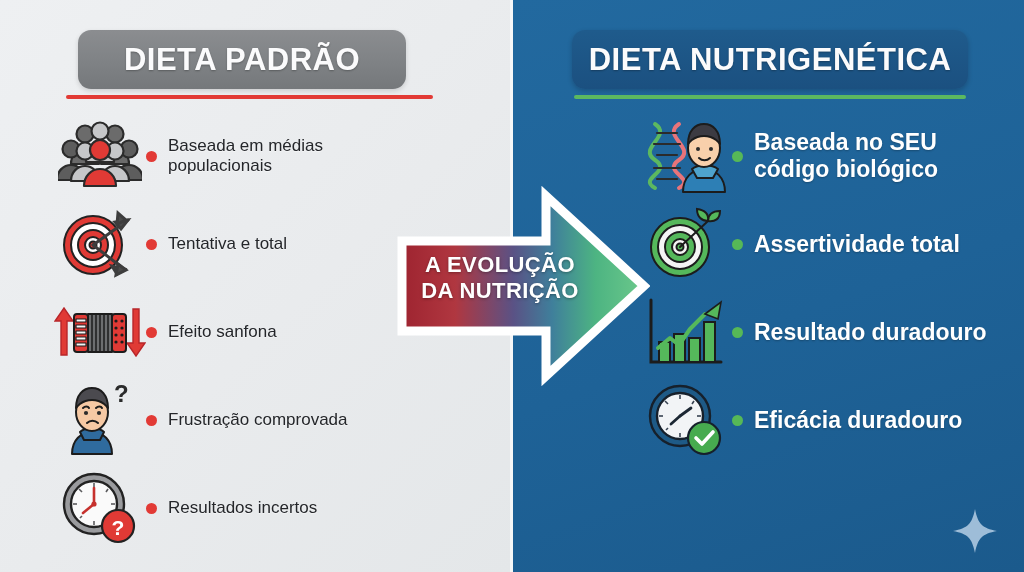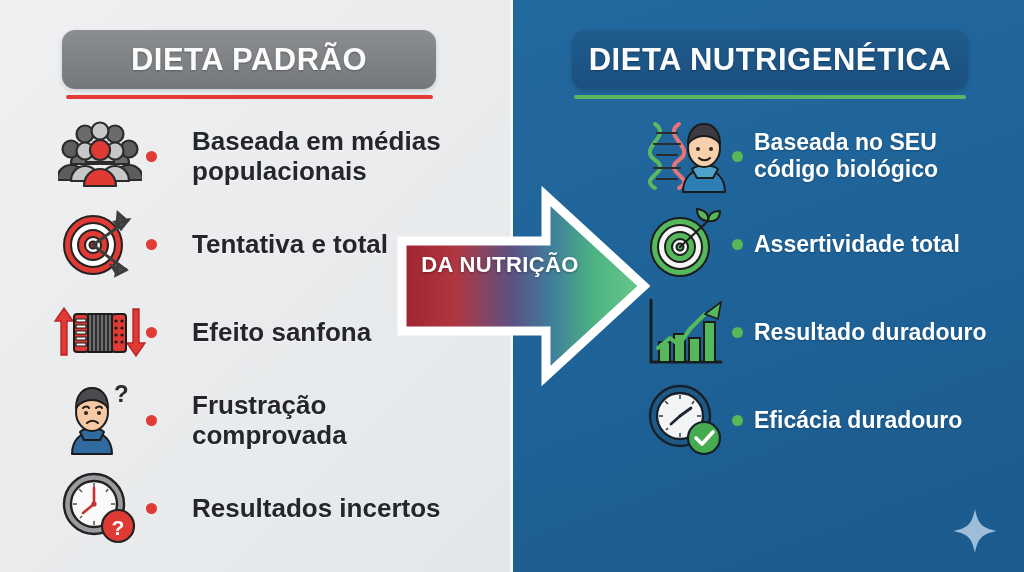--- a/index.html
+++ b/index.html
@@ -34,21 +34,21 @@
   .pill {
     position: absolute;
     border-radius: 13px;
     display: flex; align-items: center; justify-content: center;
     font-weight: bold;
     letter-spacing: .5px;
     color: #fbfbfc;
     text-shadow: 0 1px 2px rgba(0,0,0,.28);
   }
   .pill-left {
-    left: 62px; top: 30px; width: 374px; height: 59px;
+    left: 78px; top: 30px; width: 328px; height: 59px;
     background: linear-gradient(180deg, #8b8d90 0%, #808386 50%, #75787b 100%);
     box-shadow: 0 2px 5px rgba(0,0,0,.14);
     font-size: 31px;
   }
   .pill-right {
     left: 572px; top: 30px; width: 396px; height: 59px;
     background: linear-gradient(180deg, #1d5party 0%, #1a5383 100%);
     background: linear-gradient(180deg, #1f5b8c 0%, #1b5080 100%);
     box-shadow: 0 2px 5px rgba(0,0,0,.20);
     font-size: 31px;
@@ -78,25 +78,24 @@
   .bullet {
     width: 11px; height: 11px; min-width: 11px;
     border-radius: 50%;
     margin-right: 11px;
   }
   .bullet-red   { background: #e23a35; }
   .bullet-green { background: #56b857; }
 
   .label { line-height: 1.17; }
   .label-left {
-    font-size: 26px;
+    font-size: 17px;
     color: #24262a;
-    font-weight: 700;
+    font-weight: 400;
     text-shadow: 0 1px 1px rgba(255,255,255,.6);
-    margin-left: 24px;
   }
   .label-right {
     font-size: 23px;
     color: #ffffff;
     font-weight: bold;
     text-shadow: 0 1px 2px rgba(0,0,0,.25);
   }
 
   
   #arrow-wrap {
@@ -423,20 +422,21 @@
           <stop offset="0.22" stop-color="#b03740"></stop>
           <stop offset="0.46" stop-color="#5a5285"></stop>
           <stop offset="0.62" stop-color="#3f7f9b"></stop>
           <stop offset="0.80" stop-color="#4db482"></stop>
           <stop offset="1" stop-color="#6cc98b"></stop>
         </linearGradient>
       </defs>
       <path d="M6 55 H150 V10 L248 100 L150 190 V145 H6 Z" fill="url(#arrowGrad)" stroke="#ffffff" stroke-width="9" stroke-linejoin="miter"></path>
     </svg>
     <div class="arrow-text">
+      <div>A EVOLUÇÃO</div>
       <div>DA NUTRIÇÃO</div>
     </div>
   </div>
 
   <div id="sparkle">
     <svg width="46" height="46" viewBox="0 0 46 46">
       <path d="M23 1 C26 16 30 20 45 23 C30 26 26 30 23 45 C20 30 16 26 1 23 C16 20 20 16 23 1 Z" fill="#a9c6de" opacity="0.92"></path>
     </svg>
   </div>
 

